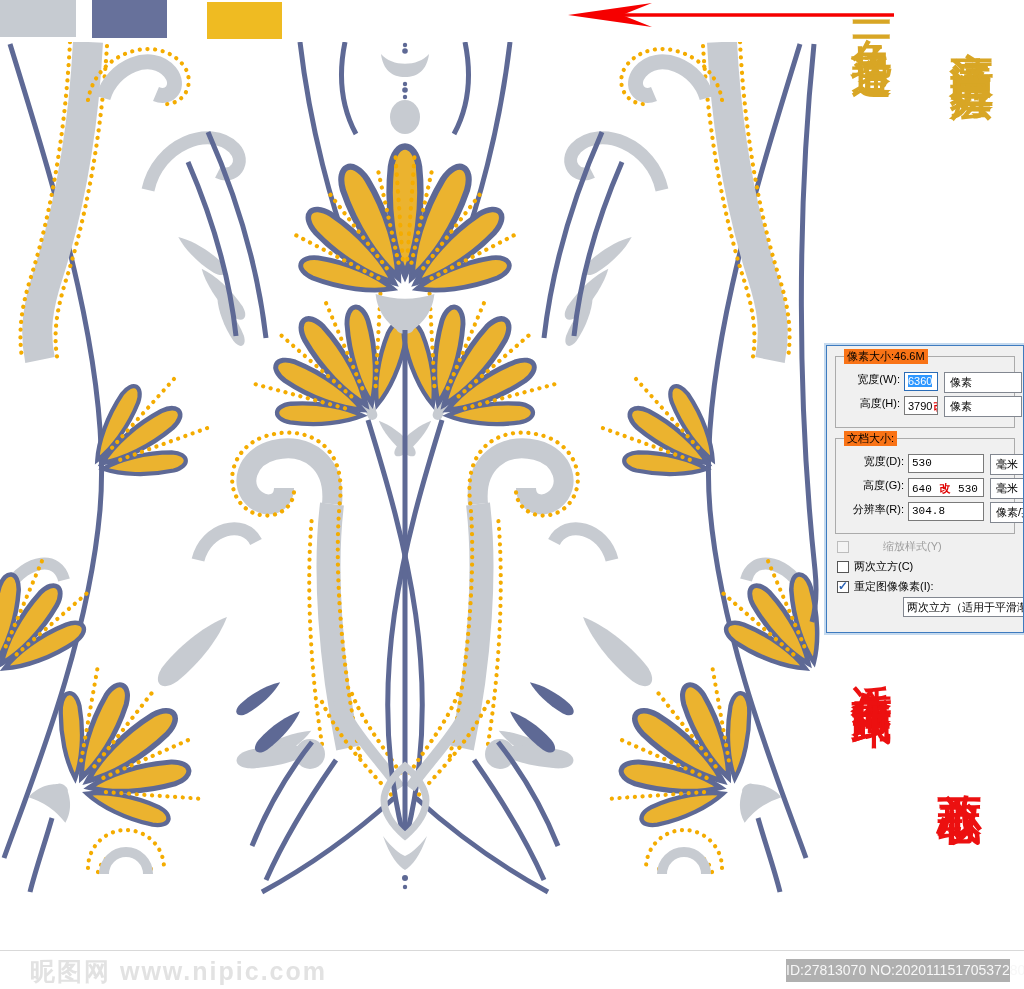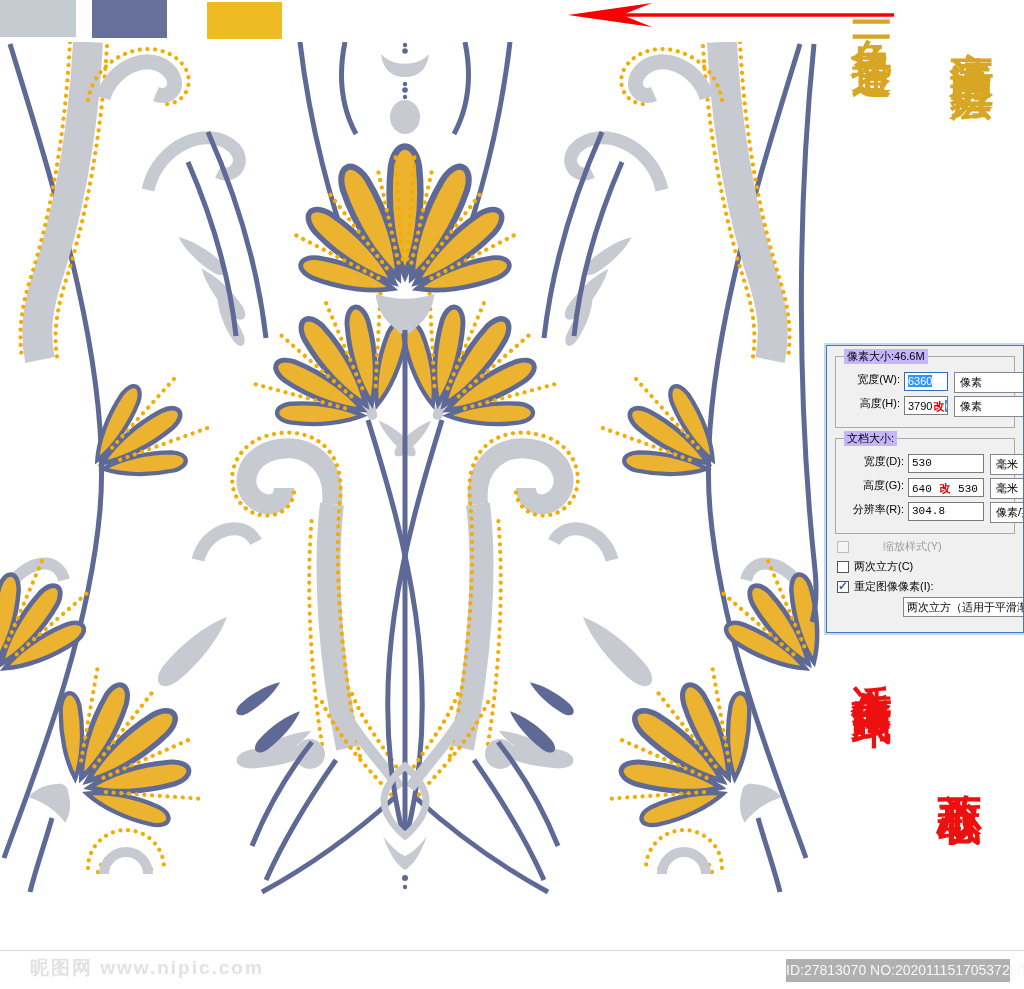--- a/index.html
+++ b/index.html
@@ -31,47 +31,47 @@
   .cal-r1 { left:852px; top:652px; font-size:40px; letter-spacing:4px; color:#EC1010; }
   .cal-r2 { left:938px; top:760px; font-size:44px; letter-spacing:2px; color:#EC1010; }
 
   
   .dialog { position:absolute; left:826px; top:345px; width:198px; height:288px;
             background:#F0F0F0; border:1px solid #3E7BBF;
             box-shadow:0 0 0 2px rgba(90,150,210,.35); overflow:hidden;
             font-size:11px; color:#000; }
   .dlg-title { padding:5px 8px 3px; font-size:12px; cursor:default; }
   .groupbox { position:relative; margin:10px 8px 0; border:1px solid #ABABAB; padding:12px 6px 7px; }
-  .legend { position:absolute; top:-8px; left:8px; background:#c4b5fd; padding:0 3px; font-size:11px; }
+  .legend { position:absolute; top:-8px; left:8px; background:#f97316; padding:0 3px; font-size:11px; }
   .row { display:flex; margin:3px 0; }
   .lbl { width:58px; text-align:right; flex:none; }
   .lbl2 { width:62px; text-align:right; flex:none; }
   .tinput { height:19px; background:#fff; border:1px solid #7A7A7A; padding:2px 3px;
             margin-left:4px; white-space:nowrap; overflow:hidden; flex:none; }
   .tinput.focus { border:1px solid #2B6CB5; }
-  .w54 { width:44px; } .w62 { width:76px;font-family:Liberation Mono, monospace; }
+  .w54 { width:34px; } .w62 { width:76px;font-family:Liberation Mono, monospace; }
   .sel { background:#2E97FF; color:#fff; }
   .red-mark { color:#E00000; font-weight:bold; padding:0 1px; }
   .dropdown { height:21px; width:78px; flex:none; margin-left:6px; background:#fff;
               border:1px solid #828790; display:flex; align-items:center;
               justify-content:space-between; padding:0 5px; }
   .checkrow { display:flex; align-items:center; gap:5px; margin:5px 0 0 10px; }
   .cbox { width:12px; height:12px; background:#fff; border:1px solid #555; flex:none;
           position:relative; }
   .cbox.checked::after { content:"\2713"; position:absolute; left:0; top:-3px;
           font-size:12px; font-weight:bold; color:#2A62B5; }
   .checkrow.disabled { color:#9E9E9E;gap:34px; }
   .checkrow.disabled .cbox { border-color:#BDBDBD; background:#F4F4F4; }
   .resample { margin:3px 0 0 76px; width:150px; height:20px; background:#fff;
               border:1px solid #828790; padding:2px 3px; white-space:nowrap; overflow:hidden; }
 
   
   .footer { position:absolute; left:0; top:950px; width:1024px; height:39px;
             background:#fff; border-top:1px solid #D9D9D9; }
-  .watermark { position:absolute; left:30px; top:955px; font-size:19px; font-weight:bold;
+  .watermark { position:absolute; left:30px; top:955px; font-size:25px; font-weight:bold;
                color:#E2E2E2; letter-spacing:2px; white-space:nowrap; }
   .id-badge { position:absolute; left:786px; top:959px; width:224px; height:23px;
               background:rgba(165,165,165,.88); color:#F7F7F7; font-size:14px;
               line-height:23px; text-align:center; white-space:nowrap; }
 </style>
 </head>
 <body>
 
 <div class="stage">
 

